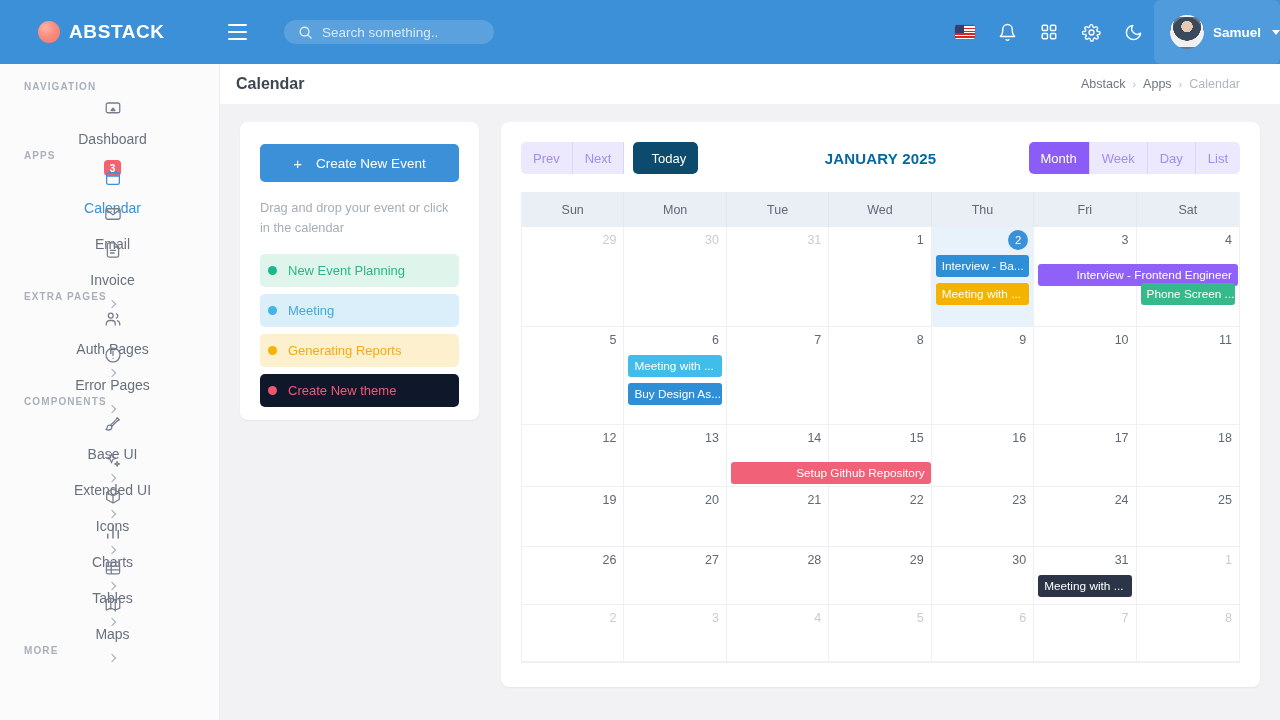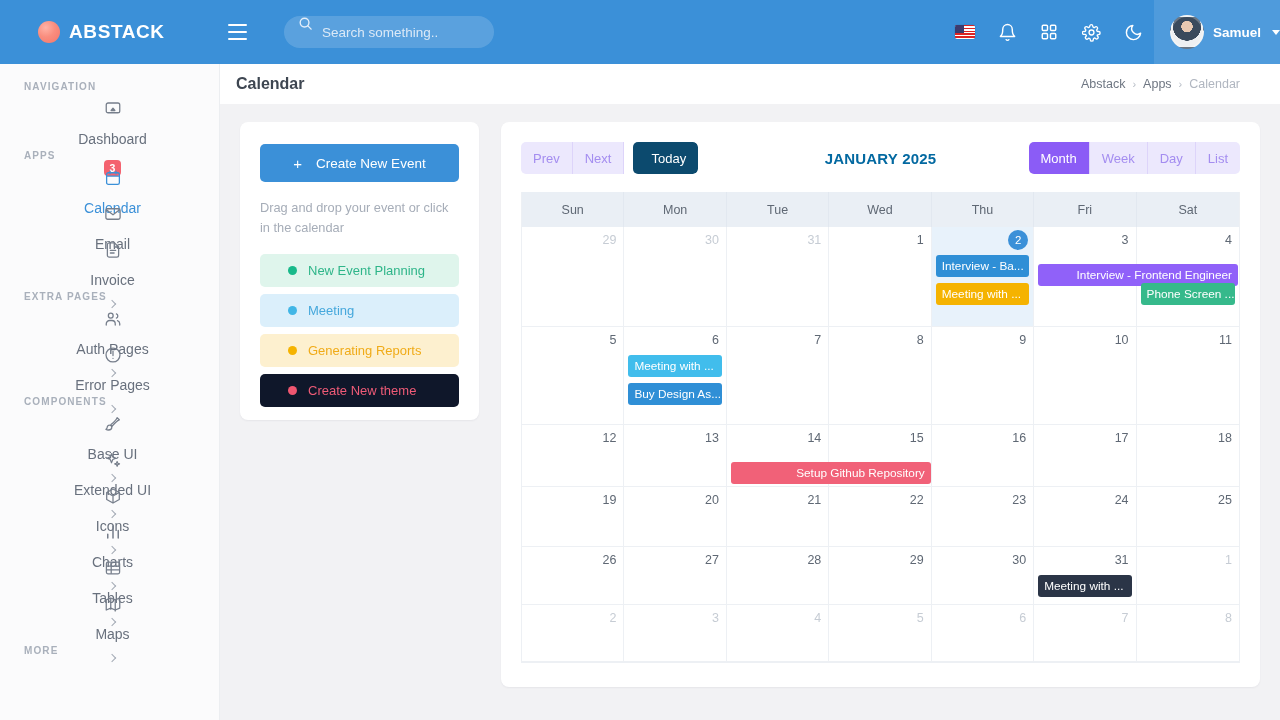--- a/index.html
+++ b/index.html
@@ -37,24 +37,24 @@
     display: flex; flex-direction: column; justify-content: center;
     align-items: center; gap: 5px; cursor: pointer;
   }
   .hamburger i { display: block; height: 2px; background: #fff; border-radius: 2px; }
   .hamburger i:nth-child(1) { width: 19px; }
   .hamburger i:nth-child(2) { width: 19px; }
   .hamburger i:nth-child(3) { width: 19px; }
 
   .searchwrap {
     margin-left: 30px;
-    width: 210px; height: 32px;
+    width: 210px; height: 24px;
     background: rgba(255,255,255,0.16);
     border-radius: 19px;
-    display: flex; 
+    display: flex; align-items: center;
     padding: 0 14px; gap: 9px;
   }
   .searchwrap svg { flex: none; }
   .searchwrap input {
     background: transparent; border: none; outline: none;
     color: #fff; font-size: 13.5px;
     font-family: "Liberation Sans", sans-serif;
     width: 100%;
   }
   .searchwrap input::placeholder { color: #dbe9f7; }
@@ -75,21 +75,21 @@
     box-shadow: 0 0 0 0.5px rgba(0,0,0,0.08);
   }
   .flag::before {
     content: ""; position: absolute; left: 0; top: 0;
     width: 9px; height: 7.5px; background: #3c3b6e;
   }
   .userbox {
     width: 126px; height: 64px;
     background: rgba(255,255,255,0.10);
     display: flex; align-items: center; gap: 9px;
-    padding-left: 16px; cursor: pointer;
+    padding-left: 16px; cursor: pointer; border-radius: 6px;
   }
   .avatar {
     width: 34px; height: 34px; border-radius: 50%;
     background: radial-gradient(circle at 50% 32%, #e8c9b2 0 22%, #3a4a5c 23% 55%, #eef0f2 56% 100%);
     border: 2px solid rgba(255,255,255,0.25);
     flex: none;
   }
   .uname { color: #fff; font-size: 13.5px; font-weight: 600; }
   .caret {
     width: 0; height: 0; margin-left: 2px;
@@ -173,21 +173,21 @@
     font-size: 13.5px; font-family: "Liberation Sans", sans-serif;
     display: flex; align-items: center; justify-content: center; gap: 14px;
   }
   .create-btn .plus { font-size: 15px; font-weight: 400; }
   .drag-hint {
     margin-top: 16px; font-size: 12.8px; color: #a6adb8; line-height: 1.55;
   }
   .evt-list { margin-top: 16px; display: flex; flex-direction: column; gap: 7px; }
   .evt-chip {
     height: 33px; border-radius: 5px; display: flex; align-items: center;
-    gap: 11px; padding: 0 28px; font-size: 13px; cursor: grab;
+    gap: 11px; padding: 0 8px; font-size: 13px; cursor: grab;
   }
   .evt-dot { width: 9px; height: 9px; border-radius: 50%; flex: none; }
 
   
   .calcard {
     width: 759px; background: #fff; border-radius: 8px;
     padding: 20px 20px 22px 20px;
     box-shadow: 0 1px 2px rgba(30,40,60,0.06);
     height: 565px;
   }

